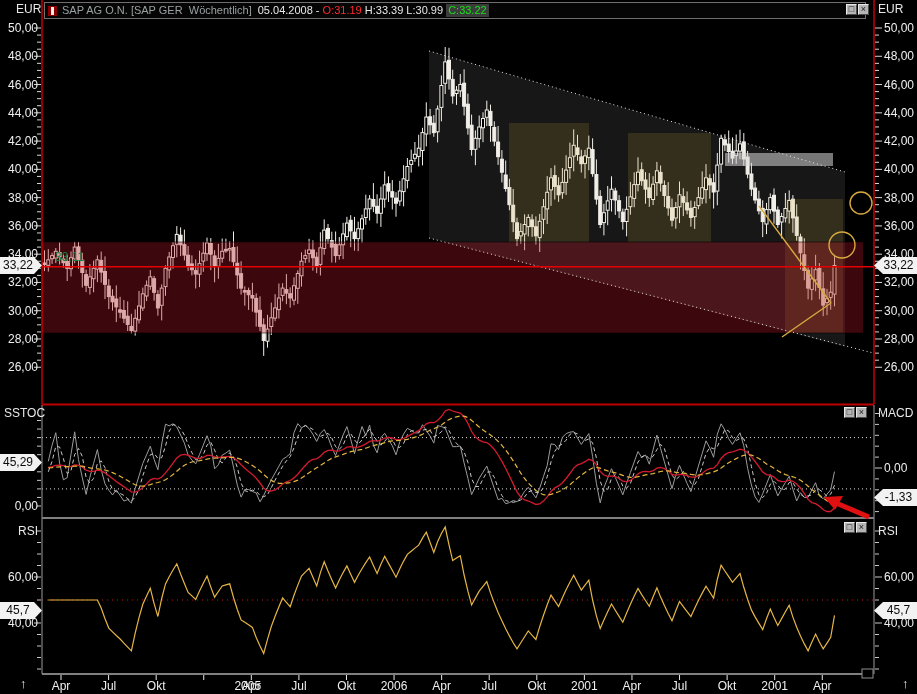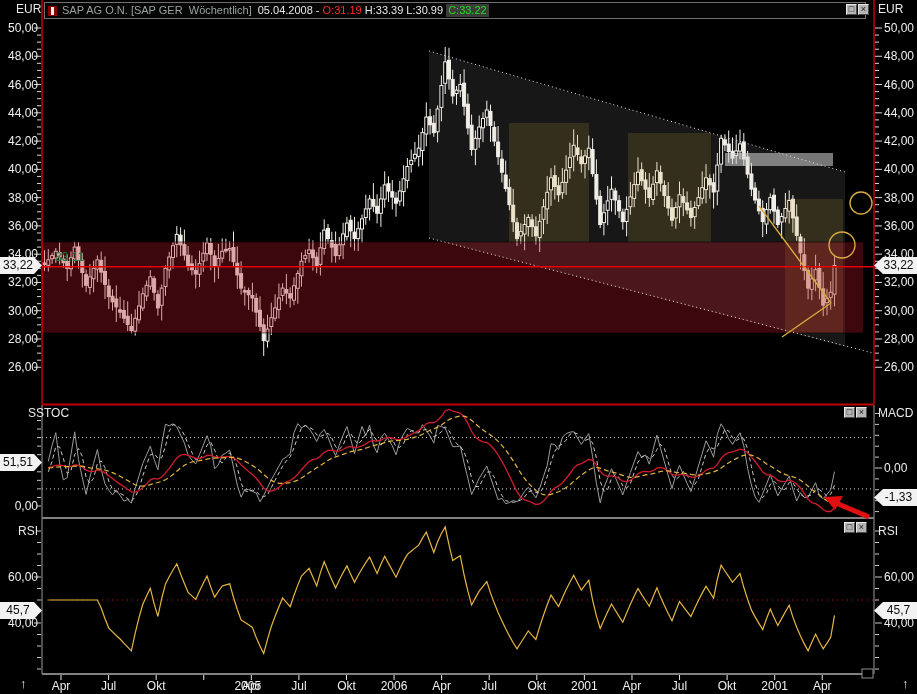--- a/index.html
+++ b/index.html
@@ -481,33 +481,33 @@
   </div>
   <div class="winbtns" style="left:844px;top:407px;">
     <div class="winbtn">□</div>
     <div class="winbtn">×</div>
   </div>
   <div class="winbtns" style="left:844px;top:522px;">
     <div class="winbtn">□</div>
     <div class="winbtn">×</div>
   </div>
 
-  <div class="lbl" style="left:4px;top:406px;margin-left:24px;">SSTOC</div>
+  <div class="lbl" style="left:4px;top:406px;">SSTOC</div>
   <div class="lbl" style="left:878px;top:406px;">MACD</div>
   <div class="lbl" style="left:0;top:524px;width:38px;text-align:right;">RSI</div>
   <div class="lbl" style="left:878px;top:524px;">RSI</div>
 
   <div class="tag left-side gbord" style="top:257px;">
       <div class="in">33,22</div>
     </div>
   <div class="tag right-side gbord" style="top:257px;">
       <div class="in">33,22</div>
     </div>
   <div class="tag left-side gbord" style="top:454px;">
-      <div class="in">51,51</div>
+      <div class="in">45,29</div>
     </div>
   <div class="tag right-side ybord" style="top:489px;">
       <div class="in">-1,33</div>
     </div>
   <div class="tag left-side ybord" style="top:602px;">
       <div class="in">45,7</div>
     </div>
   <div class="tag right-side ybord" style="top:602px;">
       <div class="in">45,7</div>
     </div>

